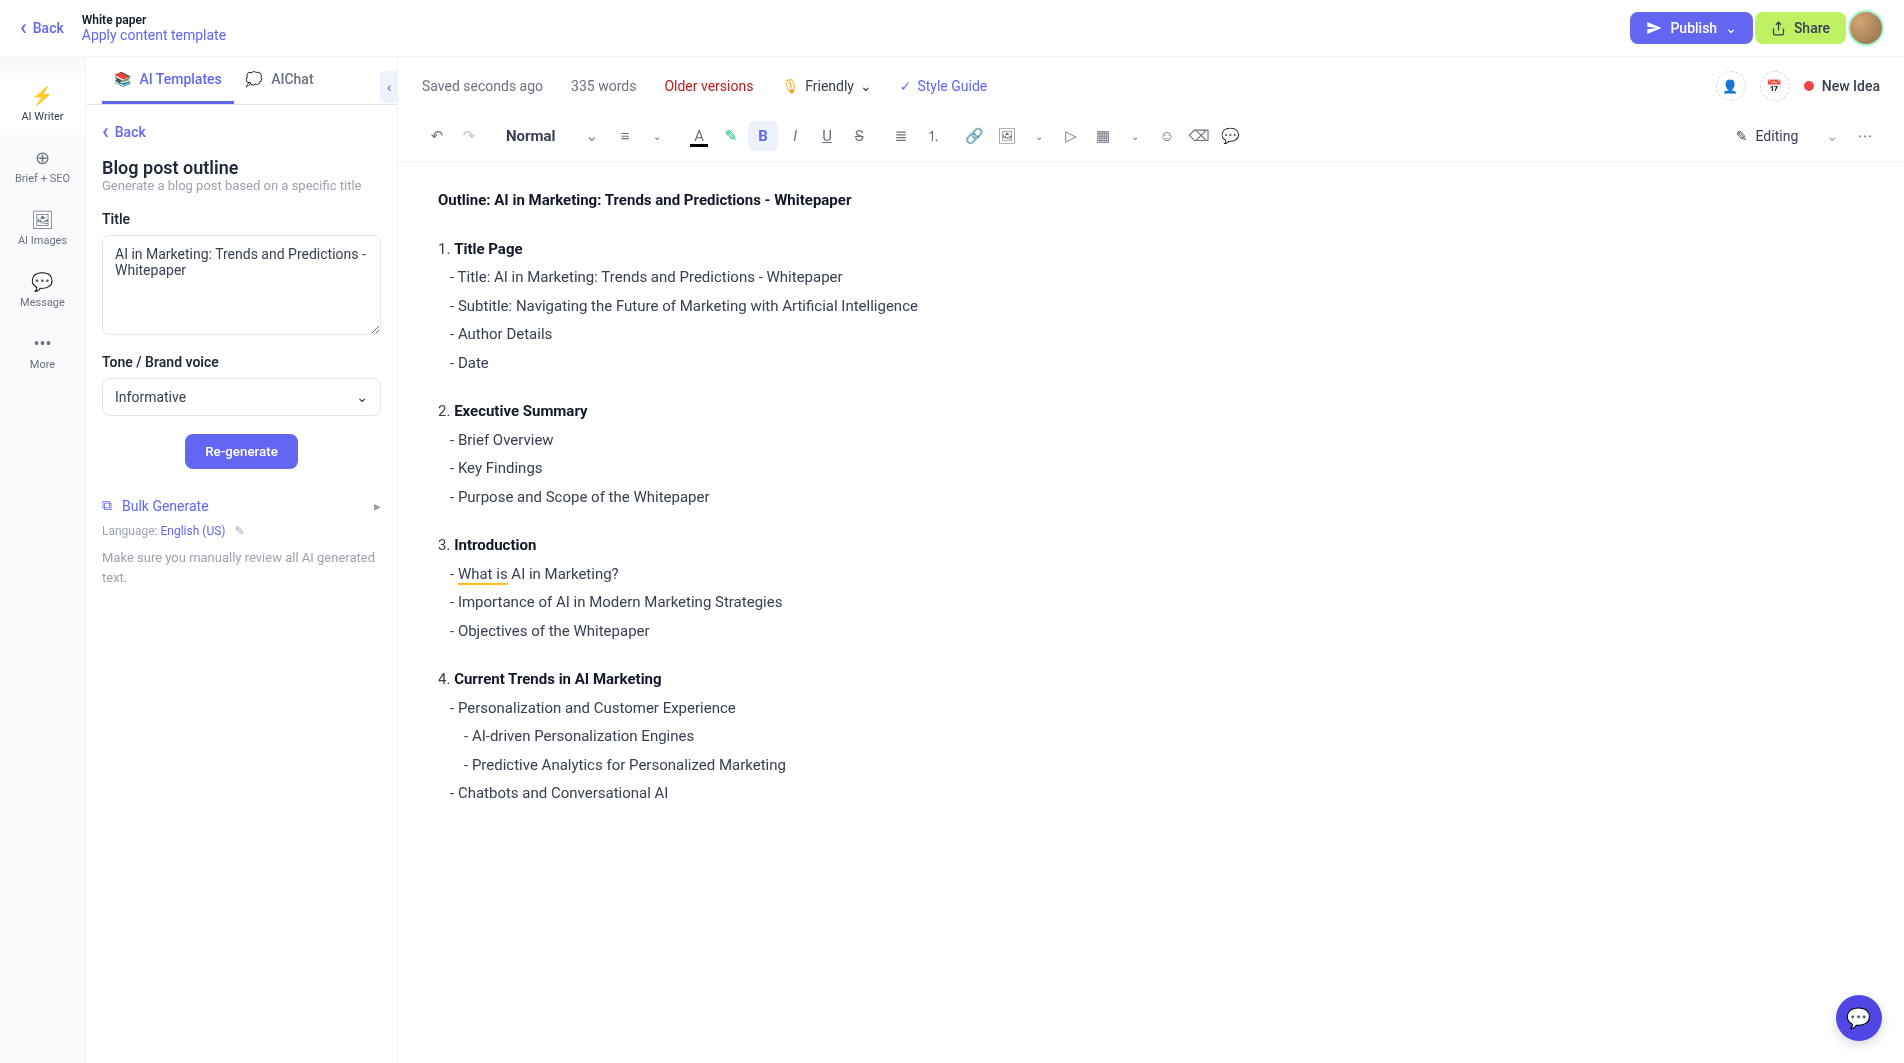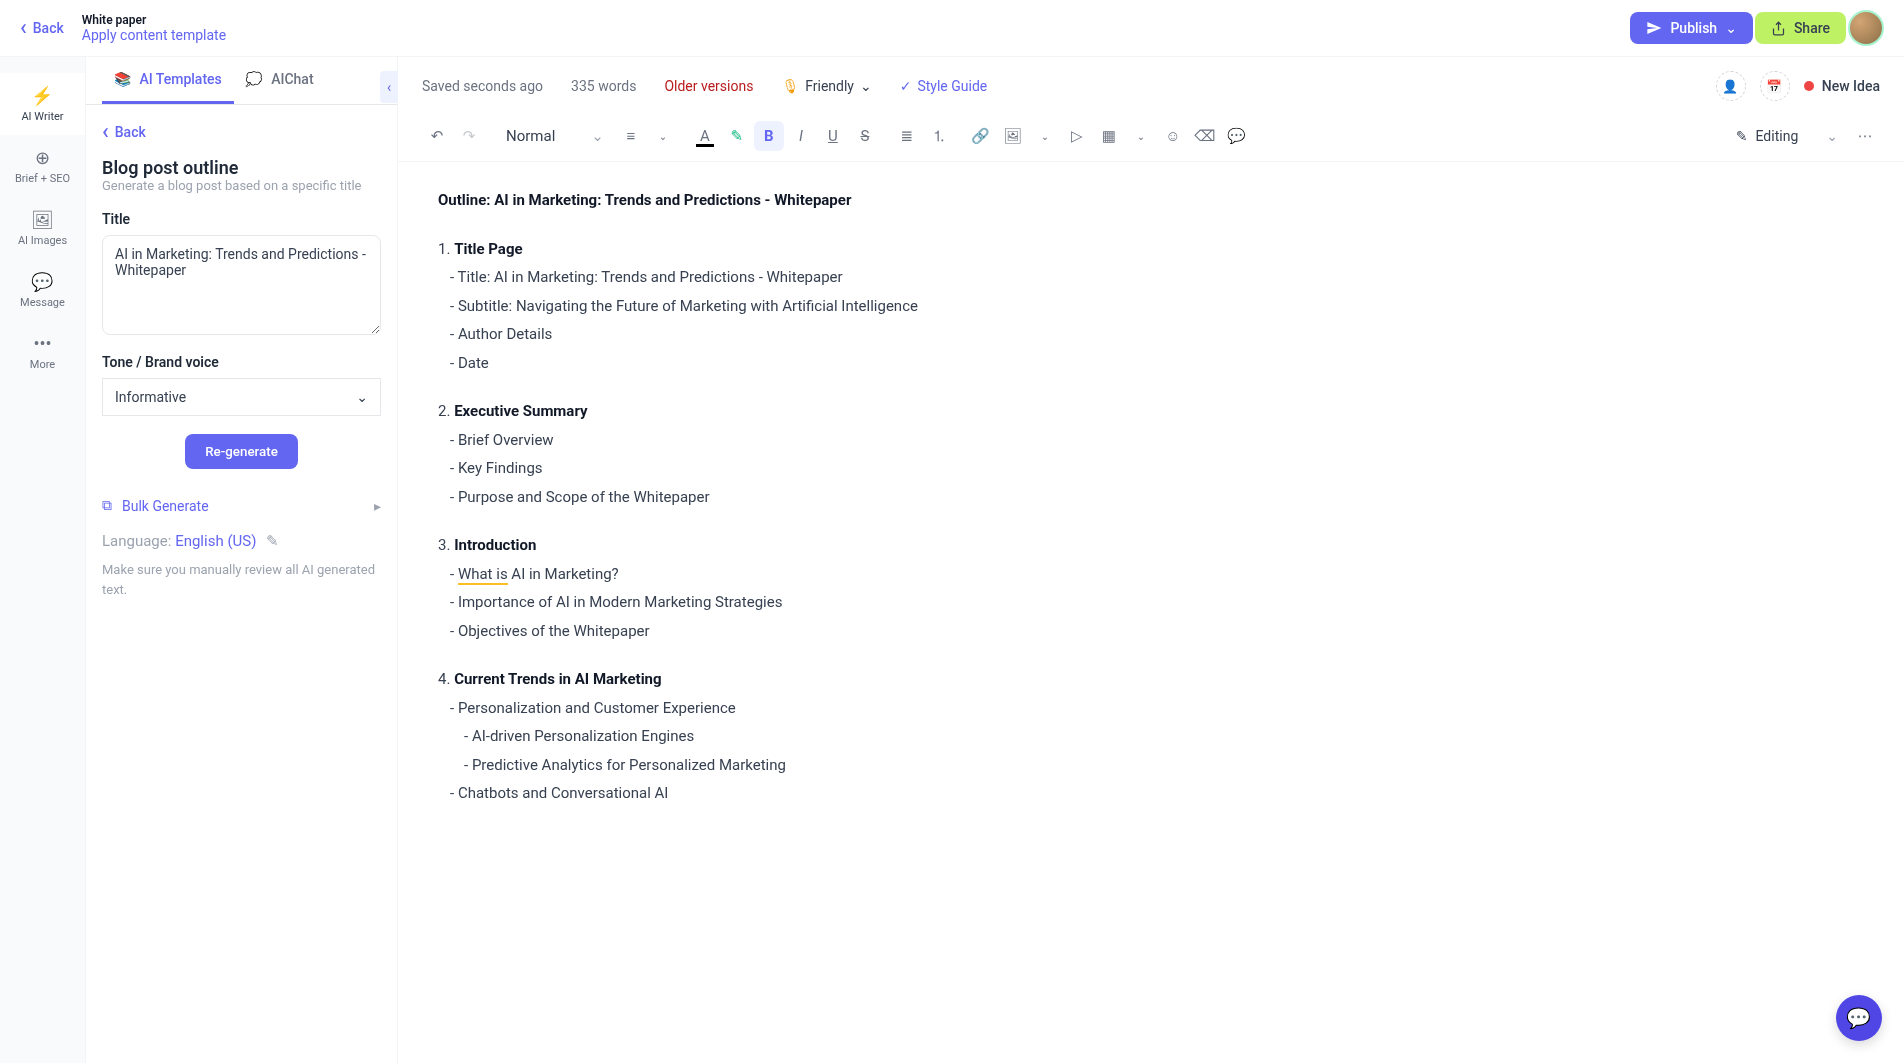--- a/index.html
+++ b/index.html
@@ -33,45 +33,45 @@
 .sidebar-collapse { position: absolute; right: -1px; top: 14px; width: 18px; height: 32px; background: #eef2ff; border-radius: 4px 0 0 4px; display: flex; align-items: center; justify-content: center; color: #6366f1; cursor: pointer; font-size: 14px; }
 .tabs { display: flex; padding: 0 16px; border-bottom: 1px solid #e5e7eb; }
 .tab { display: flex; align-items: center; gap: 8px; padding: 14px 12px; cursor: pointer; color: #6b7280; font-weight: 500; border-bottom: 3px solid transparent; }
 .tab.active { color: #6366f1; border-bottom-color: #6366f1; }
 .panel-body { padding: 16px; overflow-y: auto; }
 .panel-back { display: flex; align-items: center; gap: 6px; color: #6366f1; cursor: pointer; margin-bottom: 14px; font-weight: 500; }
 .panel-title { font-size: 18px; font-weight: 600; margin-bottom: 0; }
 .panel-desc { color: #9ca3af; font-size: 13px; margin-bottom: 18px; }
 .field-label { font-weight: 600; font-size: 14px; margin-bottom: 8px; }
 .textarea { width: 100%; min-height: 100px; border: 1px solid #e5e7eb; border-radius: 8px; padding: 10px 12px; font-size: 14px; resize: vertical; font-family: inherit; color: #374151; }
-.select { width: 100%; border: 1px solid #e5e7eb; border-radius: 0; padding: 10px 12px; font-size: 14px; display: flex; justify-content: space-between; align-items: center; color: #374151; cursor: pointer; margin-bottom: 18px; }
+.select { width: 100%; border: 1px solid #e5e7eb; border-radius: 8px; padding: 10px 12px; font-size: 14px; display: flex; justify-content: space-between; align-items: center; color: #374151; cursor: pointer; margin-bottom: 18px; }
 .btn-regen { background: #6366f1; color: #fff; padding: 10px 20px; border-radius: 8px; border: none; font-weight: 500; cursor: pointer; display: block; margin: 0 auto 18px; }
 .bulk-row { display: flex; align-items: center; justify-content: space-between; padding: 10px 0; color: #6366f1; cursor: pointer; }
 .bulk-left { display: flex; align-items: center; gap: 10px; }
-.lang-row { font-size: 15px; color: #9ca3af; margin-top: 8px; margin-bottom: 10px; }
+.lang-row { font-size: 12px; color: #9ca3af; margin-top: 0; margin-bottom: 10px; }
 .lang-row a { color: #6366f1; text-decoration: none; }
 .review-note { font-size: 13px; color: #9ca3af; line-height: 1.5; }
 
 
 .editor { flex: 1; display: flex; flex-direction: column; overflow: hidden; }
 .editor-bar1 { display: flex; align-items: center; justify-content: space-between; padding: 14px 24px; color: #6b7280; font-size: 14px; }
 .bar1-left { display: flex; align-items: center; gap: 28px; }
 .older-versions { color: #b91c1c; cursor: pointer; }
 .tone-chip { display: flex; align-items: center; gap: 6px; cursor: pointer; color: #374151; }
 .mic { color: #f59e0b; }
 .style-guide { display: flex; align-items: center; gap: 6px; color: #6366f1; cursor: pointer; }
 .bar1-right { display: flex; align-items: center; gap: 14px; }
 .dashed-circle { width: 30px; height: 30px; border: 1.5px dashed #d1d5db; border-radius: 50%; display: flex; align-items: center; justify-content: center; color: #d1d5db; cursor: pointer; font-size: 13px; }
 .status-chip { display: flex; align-items: center; gap: 8px; color: #374151; font-weight: 500; }
 .red-dot { width: 10px; height: 10px; background: #ef4444; border-radius: 50%; }
 
 .toolbar { display: flex; align-items: center; gap: 2px; padding: 6px 24px 10px; color: #6b7280; border-bottom: 1px solid #f3f4f6; }
 .tool { width: 30px; height: 30px; display: flex; align-items: center; justify-content: center; cursor: pointer; border-radius: 6px; font-size: 15px; }
 .tool.active { background: #eef2ff; color: #6366f1; }
-.tool-wide { padding: 0 10px; width: auto; gap: 6px; color: #374151; }
+.tool-wide { padding: 0 10px; width: auto; color: #374151; font-weight: bold; }
 .font-color { position: relative; }
 .font-color::after { content: ""; position: absolute; bottom: 4px; left: 6px; right: 6px; height: 3px; background: #000; }
 .highlight-color { position: relative; color: #10b981;}
 .spacer { width: 8px; }
 .editing-chip { display: flex; align-items: center; gap: 8px; padding: 0 10px; cursor: pointer; color: #374151; }
 
 .content { flex: 1; overflow-y: auto; padding: 24px 40px; font-size: 15px; line-height: 1.9; color: #374151; }
 .content .outline-head { font-weight: 700; color: #111827; margin-bottom: 20px; }
 .content ol { list-style: none; padding: 0; }
 .content ol > li { margin-bottom: 20px; }

